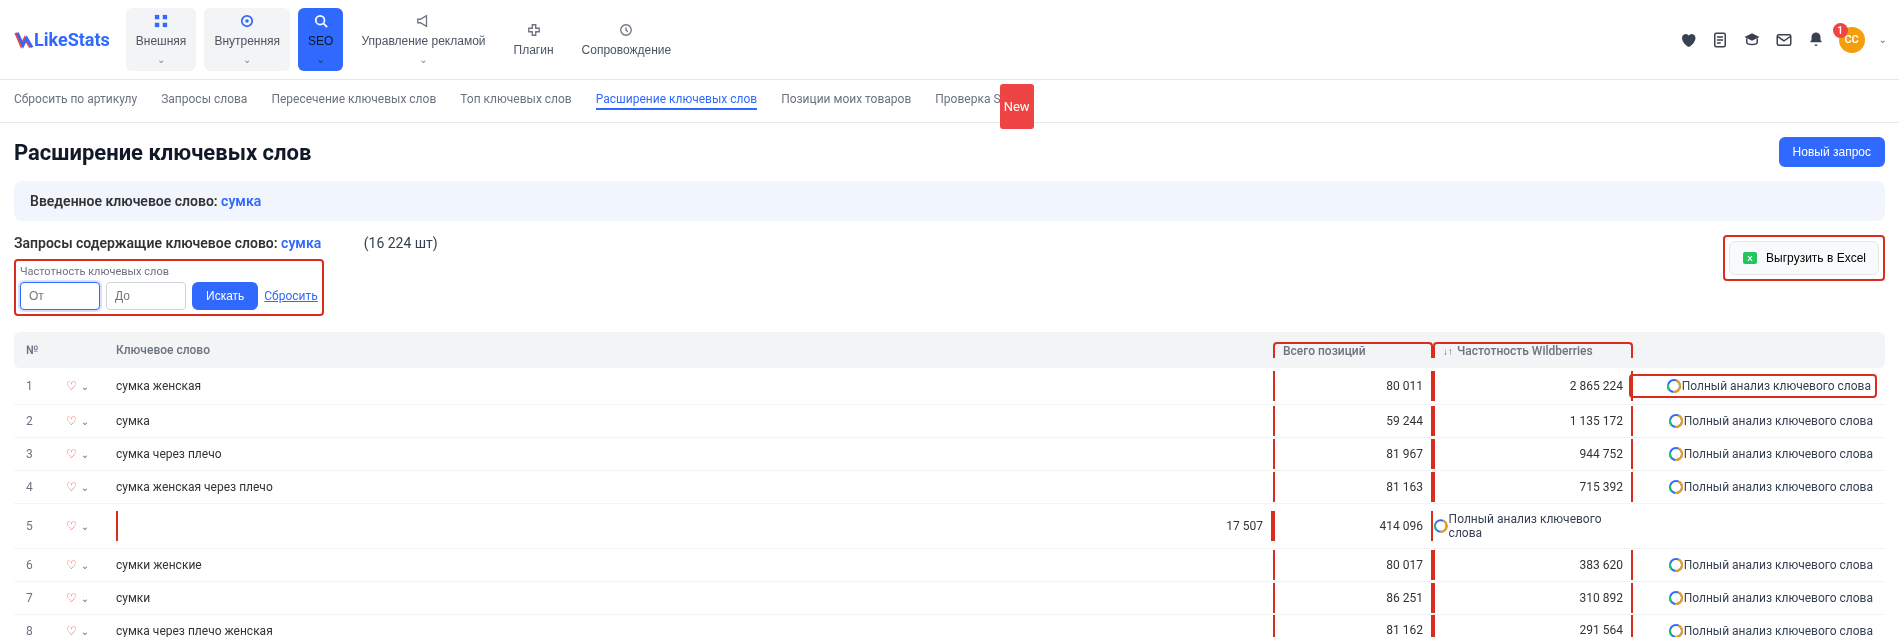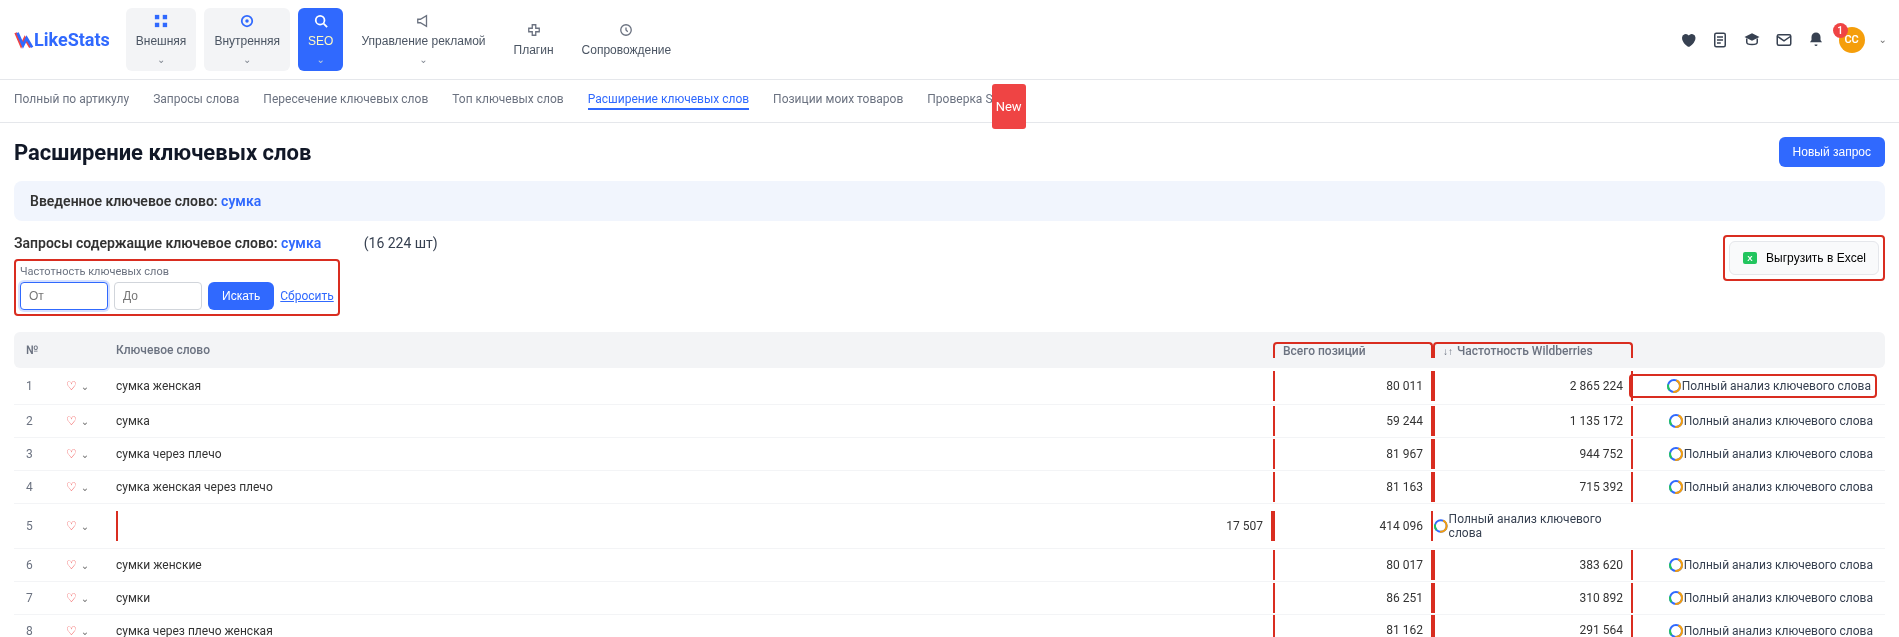--- a/index.html
+++ b/index.html
@@ -2,21 +2,21 @@
 <html><head>
 <meta charset="utf-8">
 <style>
 * { margin: 0; padding: 0; box-sizing: border-box; }
 body { font-family: -apple-system, BlinkMacSystemFont, "Segoe UI", Roboto, Arial, sans-serif; background: #fff; color: #333; font-size: 13px; }
 
 .topbar { display: flex; align-items: center; padding: 8px 12px; border-bottom: 1px solid #e5e7eb; gap: 8px; }
 .logo { display: flex; align-items: center; gap: 0; font-size: 18px; font-weight: 700; color: #3069fe; margin-right: 8px; }
 .logo-mark { width: 22px; height: 22px; }
 .nav-pill { display: inline-flex; align-items: center; gap: 6px; padding: 6px 10px; border-radius: 6px; background: #f3f4f6; color: #4b5563; font-size: 12px; cursor: pointer; border: none; flex-direction: column; }
-.nav-pill.primary { background: #3069fe; color: #fef9c3; }
+.nav-pill.primary { background: #3069fe; color: #0f172a; }
 .nav-pill.plain { background: transparent; }
 .chev { font-size: 10px; opacity: .7; }
 
 .topbar-right { margin-left: auto; display: flex; align-items: center; gap: 14px; }
 .icon-btn { color: #374151; cursor: pointer; display: inline-flex; position: relative; }
 .avatar { width: 26px; height: 26px; border-radius: 50%; background: #f59e0b; color: #fff; font-size: 11px; font-weight: 600; display: flex; align-items: center; justify-content: center; position: relative; }
 .avatar-badge { position: absolute; top: -4px; left: -6px; background: #ef4444; color: #fff; font-size: 10px; width: 15px; height: 15px; border-radius: 50%; display: flex; align-items: center; justify-content: center; }
 
 .subnav { display: flex; gap: 24px; padding: 12px 14px; border-bottom: 1px solid #e5e7eb; font-size: 12px; }
 .subnav-item { color: #6b7280; cursor: pointer; padding-bottom: 2px; position: relative; }
@@ -33,21 +33,21 @@
 
 .queries-header { display: flex; justify-content: space-between; align-items: flex-start; margin-bottom: 10px; }
 .queries-title { font-size: 14px; font-weight: 600; }
 .count-muted { color: #374151; font-weight: 400; margin-left: 39px; }
 .export-btn { border: 1px solid #e5e7eb; background: #f9fafb; padding: 8px 12px; border-radius: 6px; display: inline-flex; align-items: center; gap: 8px; font-size: 12px; cursor: pointer; }
 .red-box { border: 2px solid #d92d20; border-radius: 4px; padding: 4px; }
 
 .filter-block { display: inline-block; }
 .filter-label { font-size: 11px; color: #6b7280; margin-bottom: 4px; display: block; }
 .filter-row { display: flex; gap: 6px; align-items: center; }
-.inp { width: 88px; padding: 6px 8px; border: 1px solid #d1d5db; border-radius: 4px; font-size: 12px; }
+.inp { width: 80px; padding: 6px 8px; border: 1px solid #d1d5db; border-radius: 4px; font-size: 12px; }
 .inp.focused { border-color: #3069fe; box-shadow: 0 0 0 2px rgba(48,105,254,.2); }
 .btn-search { background: #3069fe; color: #fff; border: none; padding: 7px 14px; border-radius: 6px; font-size: 12px; cursor: pointer; }
 .link-reset { color: #3069fe; text-decoration: underline; font-size: 12px; cursor: pointer; }
 
 .tbl { width: 100%; margin-top: 16px; }
 .tbl-head { display: grid; grid-template-columns: 40px 50px 1fr 160px 200px 240px; background: #f3f4f6; border-radius: 6px; padding: 10px 12px; font-size: 12px; color: #6b7280; font-weight: 500; align-items: center; }
 .tbl-head .col-pos, .tbl-head .col-freq { display: flex; align-items: center; gap: 4px; }
 .red-col { border-left: 2px solid #d92d20; border-right: 2px solid #d92d20; padding: 0 8px; height: 100%; display: flex; align-items: center; }
 .tbl-head .red-col { border-top: 2px solid #d92d20; border-top-left-radius: 4px; border-top-right-radius: 4px; }
 .tbl-row { display: grid; grid-template-columns: 40px 50px 1fr 160px 200px 240px; padding: 8px 12px; font-size: 12px; align-items: center; border-bottom: 1px solid #f3f4f6; }
@@ -154,21 +154,21 @@
       </span>
     <div class="avatar">
       <span class="avatar-badge">1</span>
       <span>CC</span>
     </div>
     <span class="chev">⌄</span>
   </div>
 </div>
 
 <div class="subnav">
-  <div class="subnav-item">Полный по артикулу</div>
+  <div class="subnav-item">Сбросить по артикулу</div>
   <div class="subnav-item">Запросы слова</div>
   <div class="subnav-item">Пересечение ключевых слов</div>
   <div class="subnav-item">Топ ключевых слов</div>
   <div class="subnav-item active">Расширение ключевых слов</div>
   <div class="subnav-item">Позиции моих товаров</div>
   <div class="subnav-item">
     <span>Проверка SEO</span>
     <span class="new-badge">New</span>
   </div>
 </div>

